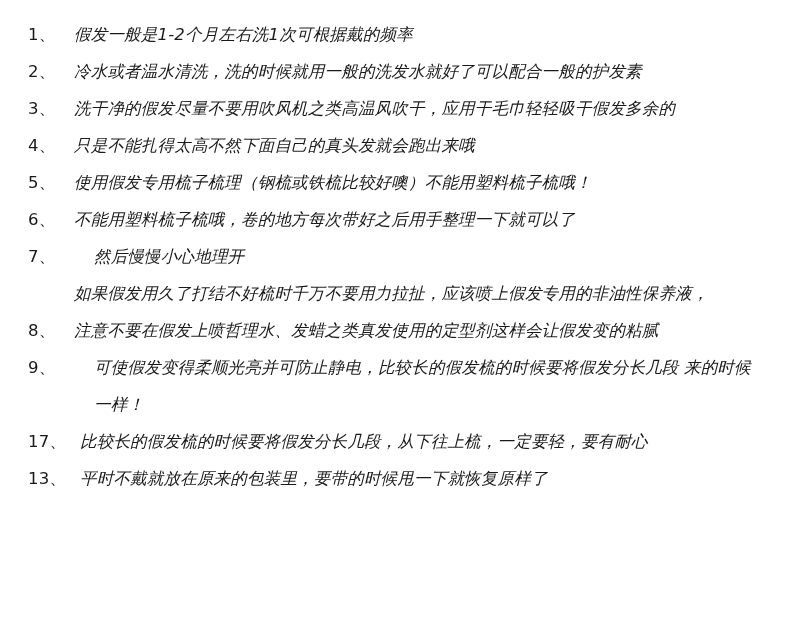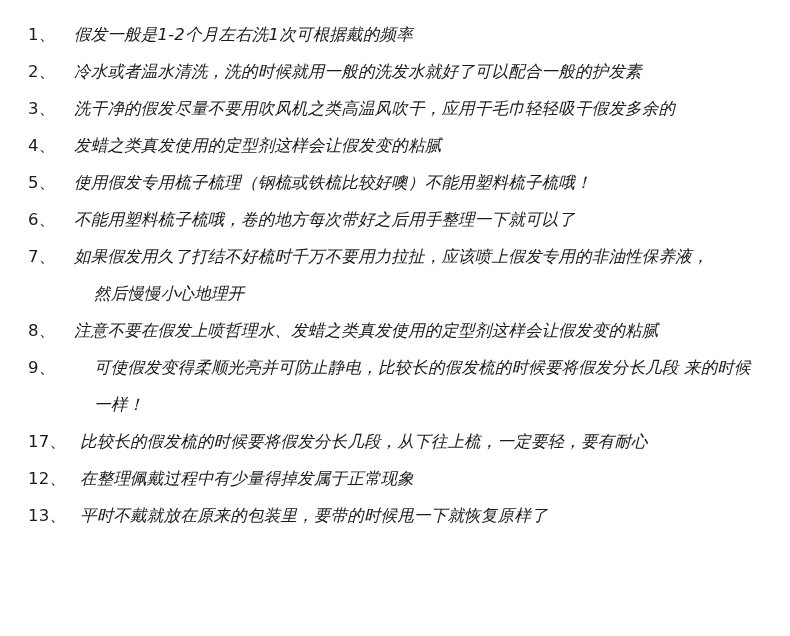--- a/index.html
+++ b/index.html
@@ -71,43 +71,43 @@
   <div class="item">
     <span class="num">3、</span>
     <span class="body-text">
       <span class="line">洗干净的假发尽量不要用吹风机之类高温风吹干，应用干毛巾轻轻吸干假发多余的</span>
     </span>
   </div>
 
   <div class="item">
     <span class="num">4、</span>
     <span class="body-text">
-      <span class="line">发蜡之类真发使用的定型剂这样会让假发变的粘腻</span>
+      <span class="line">只是不能扎得太高不然下面自己的真头发就会跑出来哦</span>
     </span>
   </div>
 
   <div class="item">
     <span class="num">5、</span>
     <span class="body-text">
       <span class="line">使用假发专用梳子梳理（钢梳或铁梳比较好噢）不能用塑料梳子梳哦！</span>
     </span>
   </div>
 
   <div class="item">
     <span class="num">6、</span>
     <span class="body-text">
       <span class="line">不能用塑料梳子梳哦，卷的地方每次带好之后用手整理一下就可以了</span>
     </span>
   </div>
 
   <div class="item">
     <span class="num">7、</span>
     <span class="body-text">
+      <span class="line indent">然后慢慢小心地理开</span>
       <span class="line">如果假发用久了打结不好梳时千万不要用力拉扯，应该喷上假发专用的非油性保养液，</span>
-      <span class="line indent">然后慢慢小心地理开</span>
     </span>
   </div>
 
   <div class="item">
     <span class="num">8、</span>
     <span class="body-text">
       <span class="line">注意不要在假发上喷哲理水、发蜡之类真发使用的定型剂这样会让假发变的粘腻</span>
     </span>
   </div>
 
@@ -120,26 +120,20 @@
   </div>
 
 
   <div class="item wide">
     <span class="num">17、</span>
     <span class="body-text">
       <span class="line">比较长的假发梳的时候要将假发分长几段，从下往上梳，一定要轻，要有耐心</span>
     </span>
   </div>
 
-  <div class="item wide">
-    <span class="num">12、</span>
-    <span class="body-text">
-      <span class="line">在整理佩戴过程中有少量得掉发属于正常现象</span>
-    </span>
-  </div>
 
   <div class="item wide">
     <span class="num">13、</span>
     <span class="body-text">
       <span class="line">平时不戴就放在原来的包装里，要带的时候甩一下就恢复原样了</span>
     </span>
   </div>
 
 </div>
 

